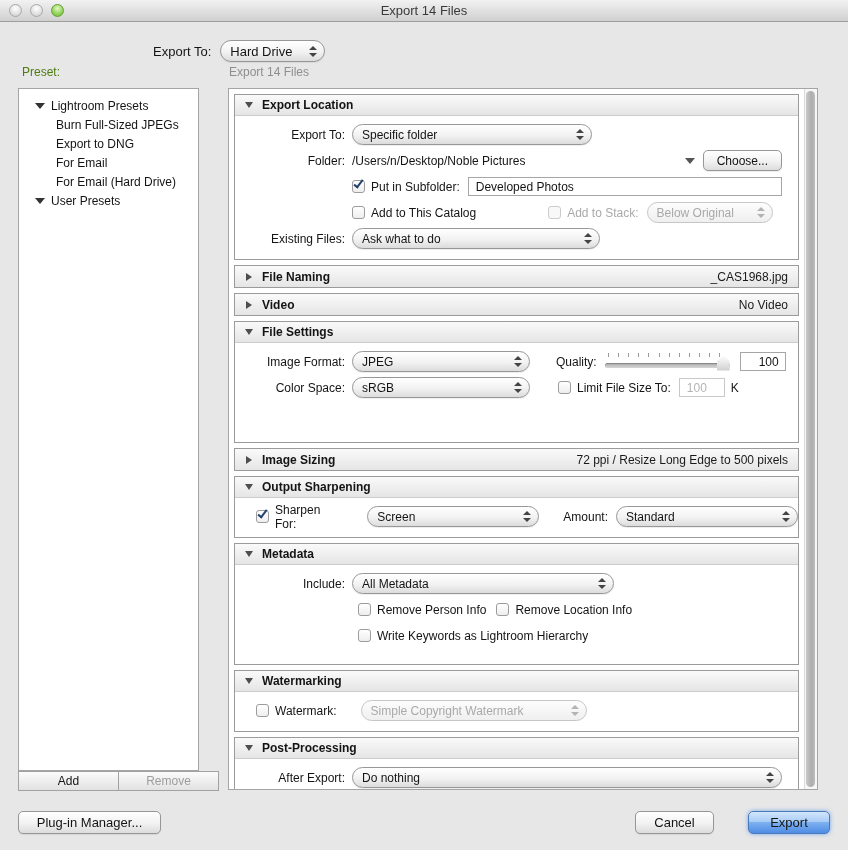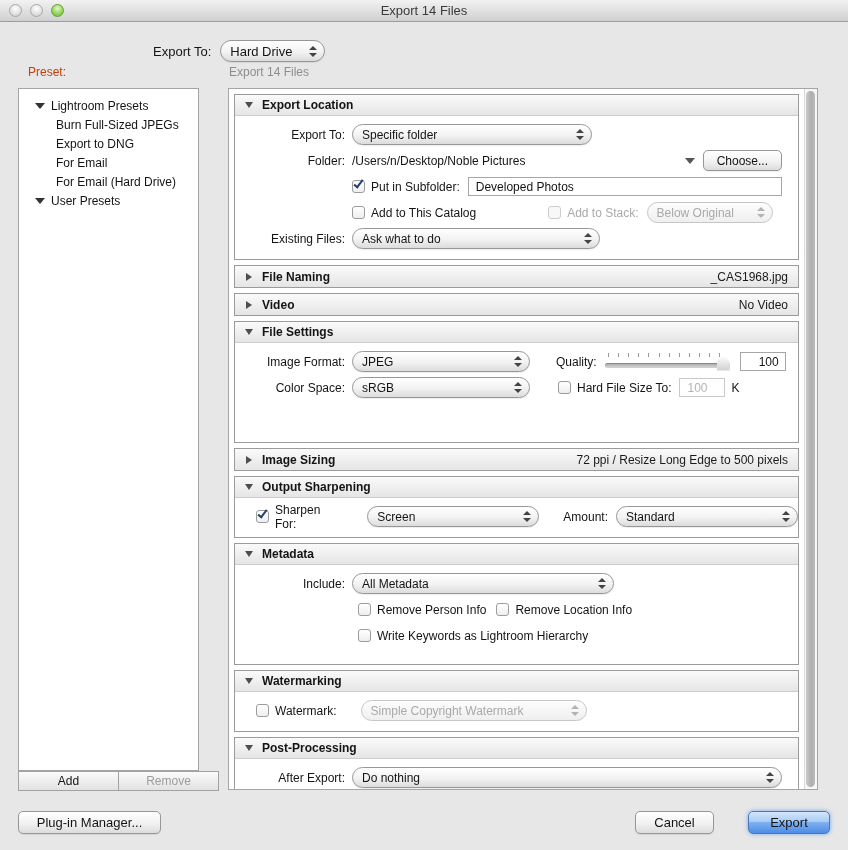--- a/index.html
+++ b/index.html
@@ -50,21 +50,21 @@
   .textinput.disabled{color:#b4b4b4;border-color:#c9c9c9;}
 
   .flyout-tri{width:0;height:0;border-left:5px solid transparent;border-right:5px solid transparent;
     border-top:6px solid #555;flex-shrink:0;}
 
   
   .top-row{position:absolute;left:153px;top:40px;display:flex;align-items:center;gap:9px;font-size:13px;}
   .top-row .dropdown{width:105px;height:22px;}
 
   
-  .preset-label{position:absolute;left:28px;top:65px;color:#c2410c;}
+  .preset-label{position:absolute;left:22px;top:65px;color:#4d7c0f;}
   .preset-list{position:absolute;left:18px;top:88px;width:181px;height:683px;
     background:#fff;border:1px solid #a5a5a5;padding-top:7px;}
   .tree-row{height:19px;display:flex;align-items:center;}
   .tree-tri{width:0;height:0;border-left:5px solid transparent;border-right:5px solid transparent;
     border-top:6px solid #333;margin:0 6px 0 16px;flex-shrink:0;}
   .tree-row.child{padding-left:37px;}
   .preset-buttons{position:absolute;left:18px;top:771px;width:201px;height:20px;display:flex;}
   .preset-btn{flex:1;border:1px solid #a2a2a2;background:linear-gradient(#fbfbfb,#e2e2e2);
     display:flex;align-items:center;justify-content:center;}
   .preset-btn + .preset-btn{margin-left:-1px;}
@@ -266,21 +266,21 @@
             <span>100</span>
           </div>
         </div>
         <div class="row">
           <span class="label-col">Color Space:</span>
           <div class="dropdown" style="width:178px">
             <span>sRGB</span>
             <span class="arrows"></span>
           </div>
           <span class="cb" style="margin-left:28px"></span>
-          <span class="gap6">Hard File Size To:</span>
+          <span class="gap6">Limit File Size To:</span>
           <div class="textinput disabled gap8" style="width:46px">
             <span>100</span>
           </div>
           <span class="gap6">K</span>
         </div>
       </div>
     </div>
 
     <div class="section">
       <div class="sec-header">

